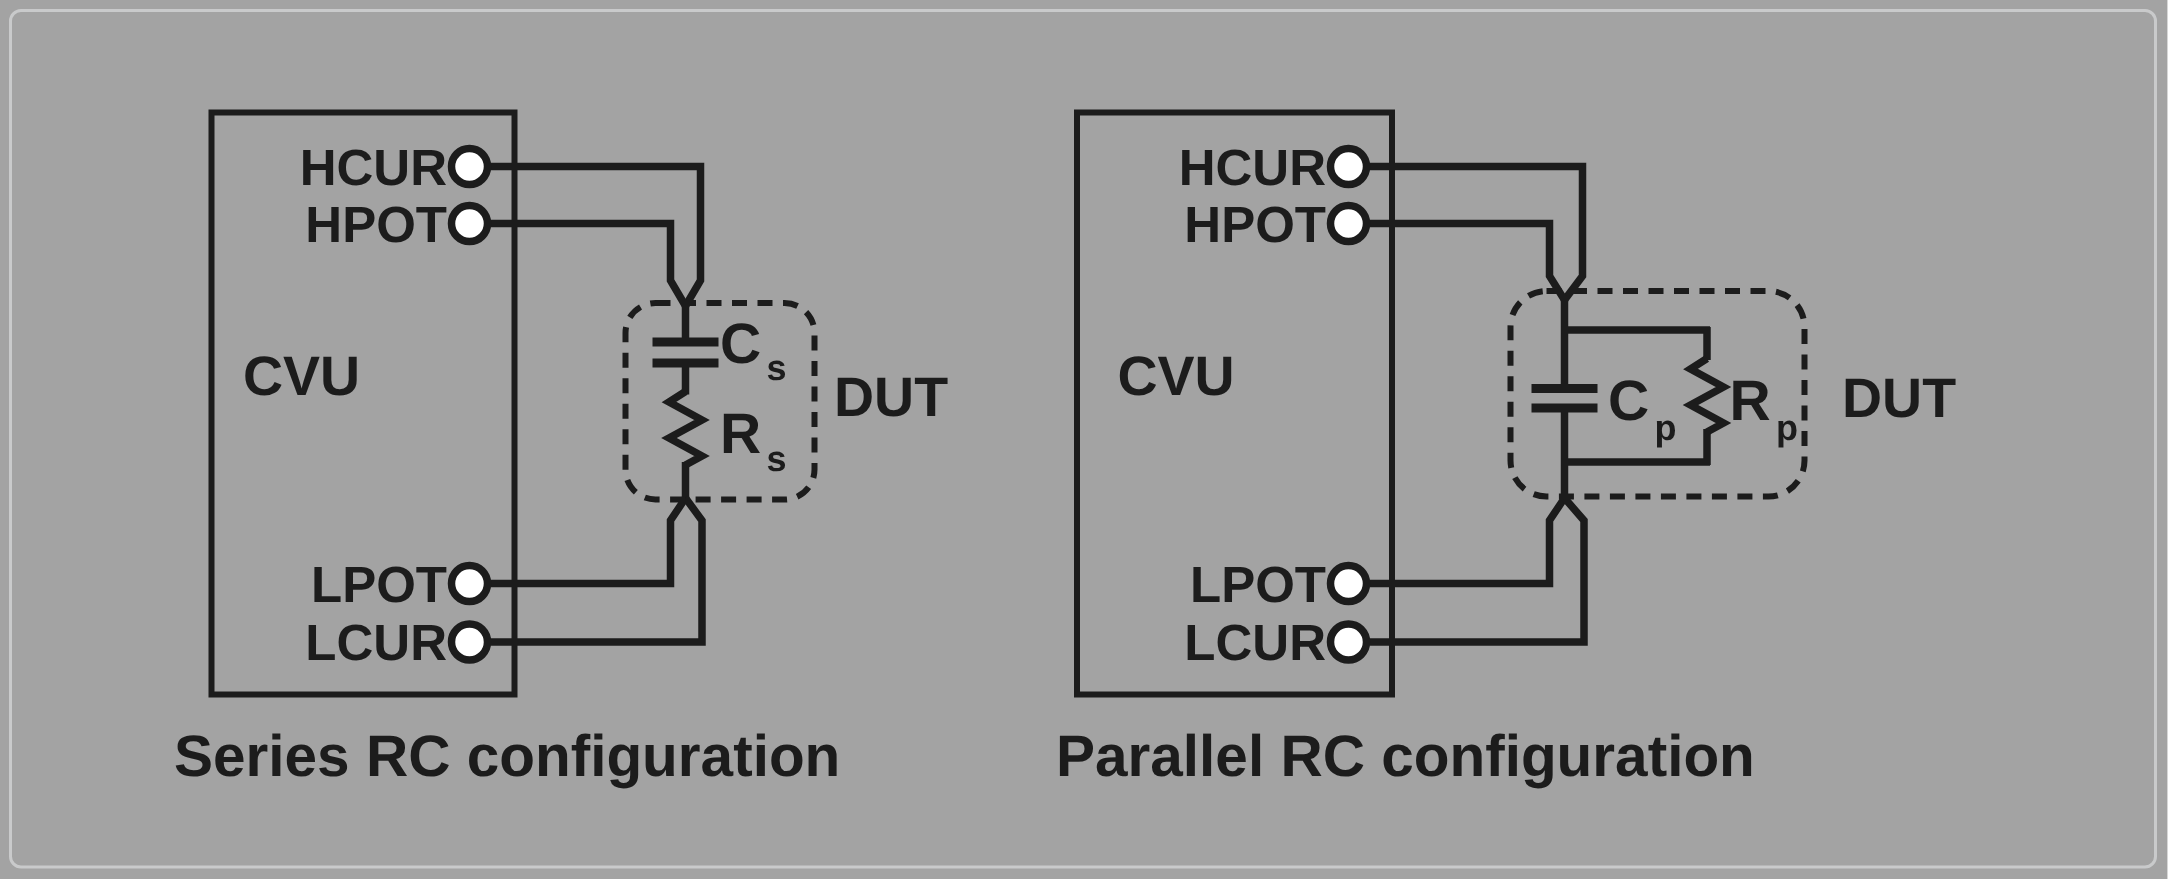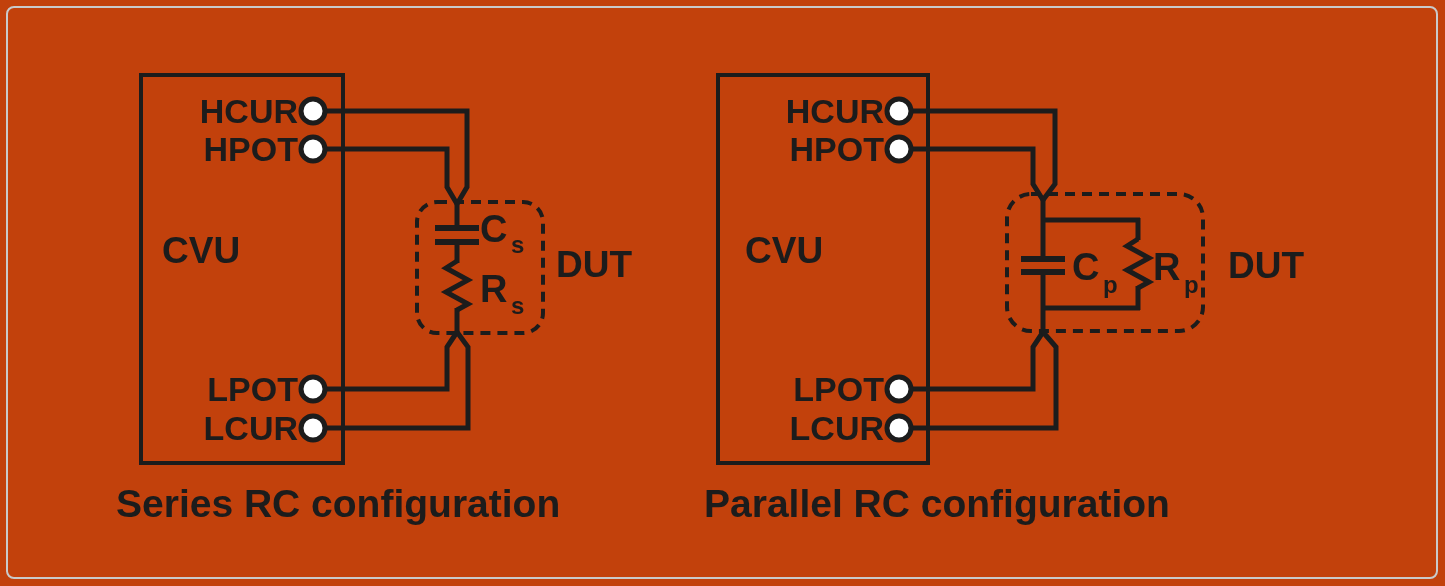--- a/index.html
+++ b/index.html
@@ -1,16 +1,16 @@
 <!DOCTYPE html>
 <html><head>
 <meta charset="utf-8">
 <style>
   html,body{margin:0;padding:0;background:#ffffff;}
-  .stage{position:relative;width:1445px;height:586px;background:#c2410c;overflow:hidden;
+  .stage{position:relative;width:1445px;height:586px;background:#a3a3a3;overflow:hidden;
          font-family:"Liberation Sans",sans-serif;}
   .frame{position:absolute;left:6px;top:6px;right:7px;bottom:7px;
          border:2px solid #c9cacb;border-radius:8px;}
   svg{position:absolute;left:0;top:0;}
   .wire{fill:none;stroke:#1c1c1c;stroke-width:5;stroke-linejoin:miter;stroke-linecap:butt;}
   .boxline{fill:none;stroke:#1c1c1c;stroke-width:4;}
   .dashedbox{fill:none;stroke:#1c1c1c;stroke-width:4;stroke-dasharray:10 7;}
   .plate{stroke:#1c1c1c;stroke-width:6;stroke-linecap:butt;}
   .term-circle{fill:#ffffff;stroke:#1c1c1c;stroke-width:5;}
   text{fill:#1c1c1c;}

